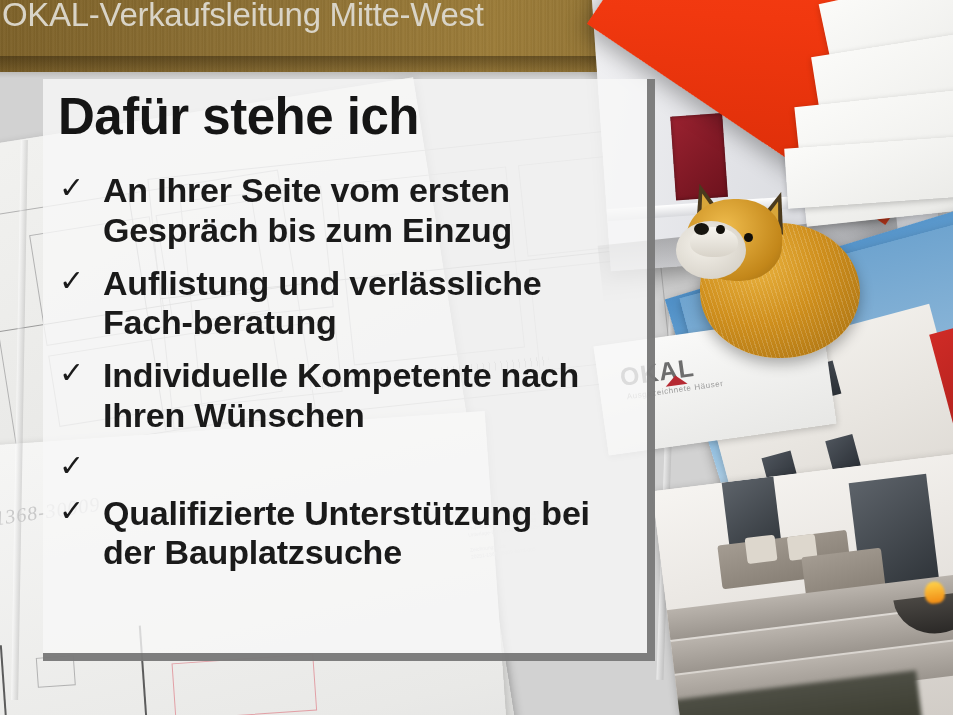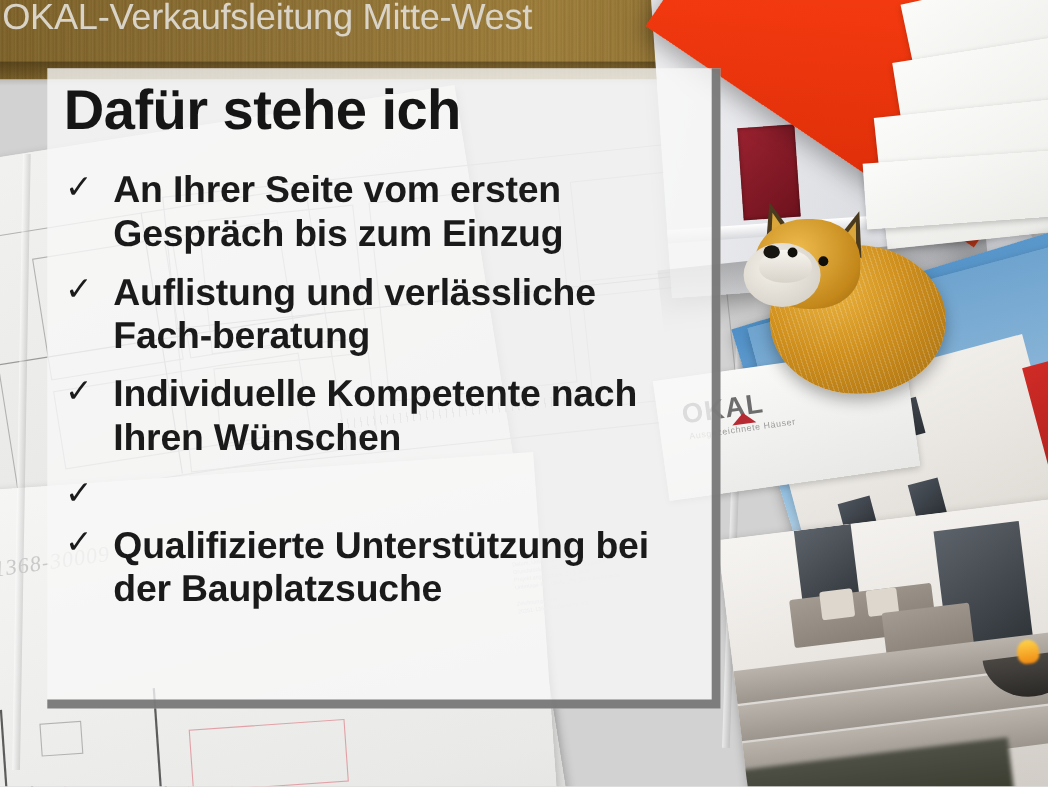--- a/index.html
+++ b/index.html
@@ -221,21 +221,21 @@
     position:absolute;width:0;height:0;
     border-left:8px solid transparent;border-right:8px solid transparent;
     border-bottom:24px solid #d8a63a;
   }
 
   
   .pane{position:absolute;background:linear-gradient(90deg,rgba(255,255,255,.55),rgba(160,160,160,.35));}
 
   
   .panel{
-    position:absolute;left:43px;top:62px;width:612px;height:582px;
+    position:absolute;left:43px;top:79px;width:612px;height:582px;
     background:rgba(247,247,247,.80);
     border-right:8px solid rgba(104,104,104,.85);
     border-bottom:8px solid rgba(104,104,104,.85);
     box-sizing:border-box;
   }
   .panel-inner{position:relative;width:100%;height:100%;}
 
   .title{
     position:absolute;left:15px;top:12px;
     font-size:51px;font-weight:bold;color:#151515;letter-spacing:-.5px;

